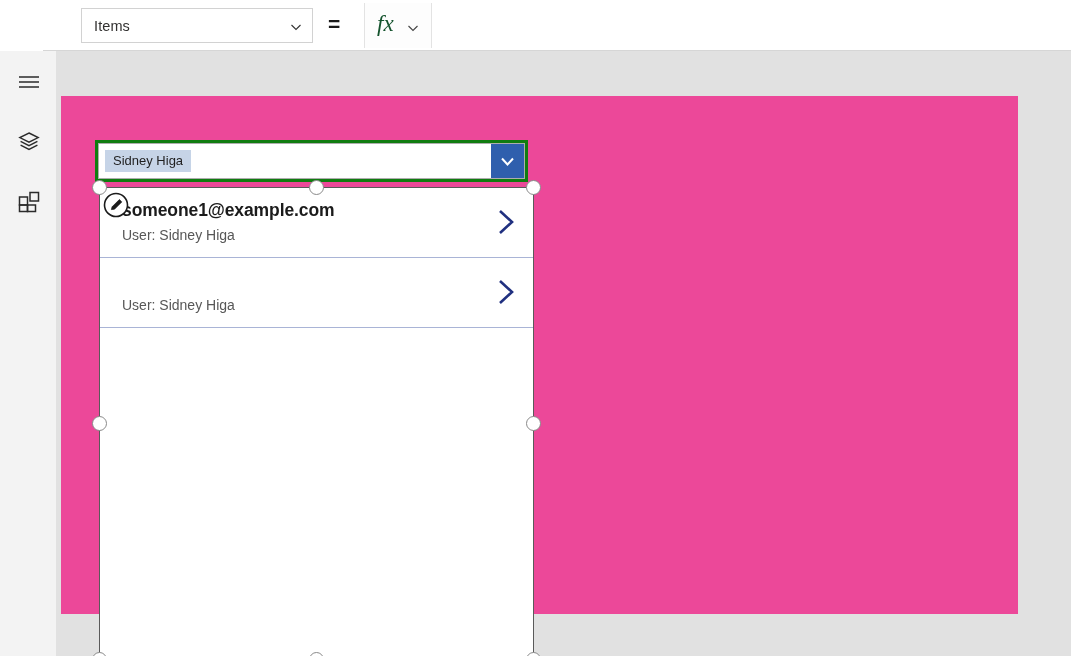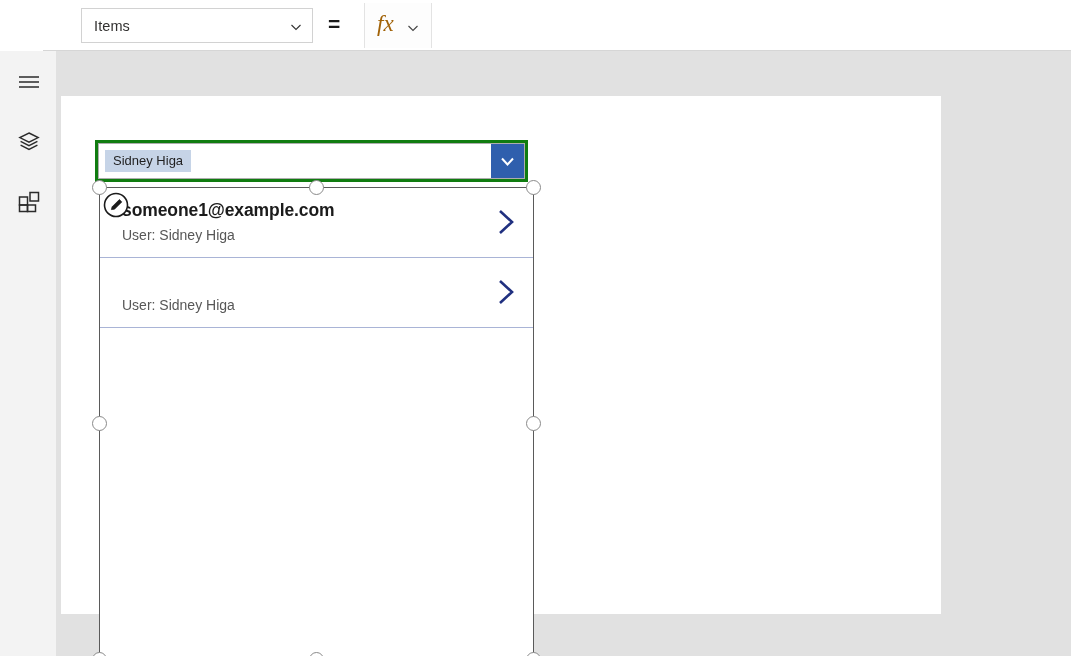--- a/index.html
+++ b/index.html
@@ -68,21 +68,21 @@
     background: #fdfdfd;
     box-sizing: border-box;
     cursor: pointer;
   }
   .fx-glyph {
     position: absolute;
     left: 12px; top: 8px;
     font-family: "Liberation Serif", serif;
     font-style: italic;
     font-size: 23px;
-    color: #a16207;
+    color: #14532d;
   }
   .fx-chevron {
     position: absolute;
     left: 42px; top: 17px;
     width: 12px; height: 12px;
   }
 
   .formula-input {
     position: absolute;
     left: 389px; top: 4px;
@@ -139,22 +139,22 @@
   .canvas-area {
     position: absolute;
     left: 57px; top: 51px;
     width: 1014px; height: 605px;
     background: #e1e1e1;
     overflow: hidden;
   }
   .app-canvas {
     position: absolute;
     left: 4px; top: 45px;
-    width: 880px; height: 518px;
-    background: #ffffff;
+    width: 957px; height: 518px;
+    background: #ec4899;
   }
 
   
   .combobox {
     position: absolute;
     left: 37px; top: 47px;
     width: 427px; height: 36px;
     background: #ffffff;
     border: 1px solid #adadad;
     box-sizing: border-box;

